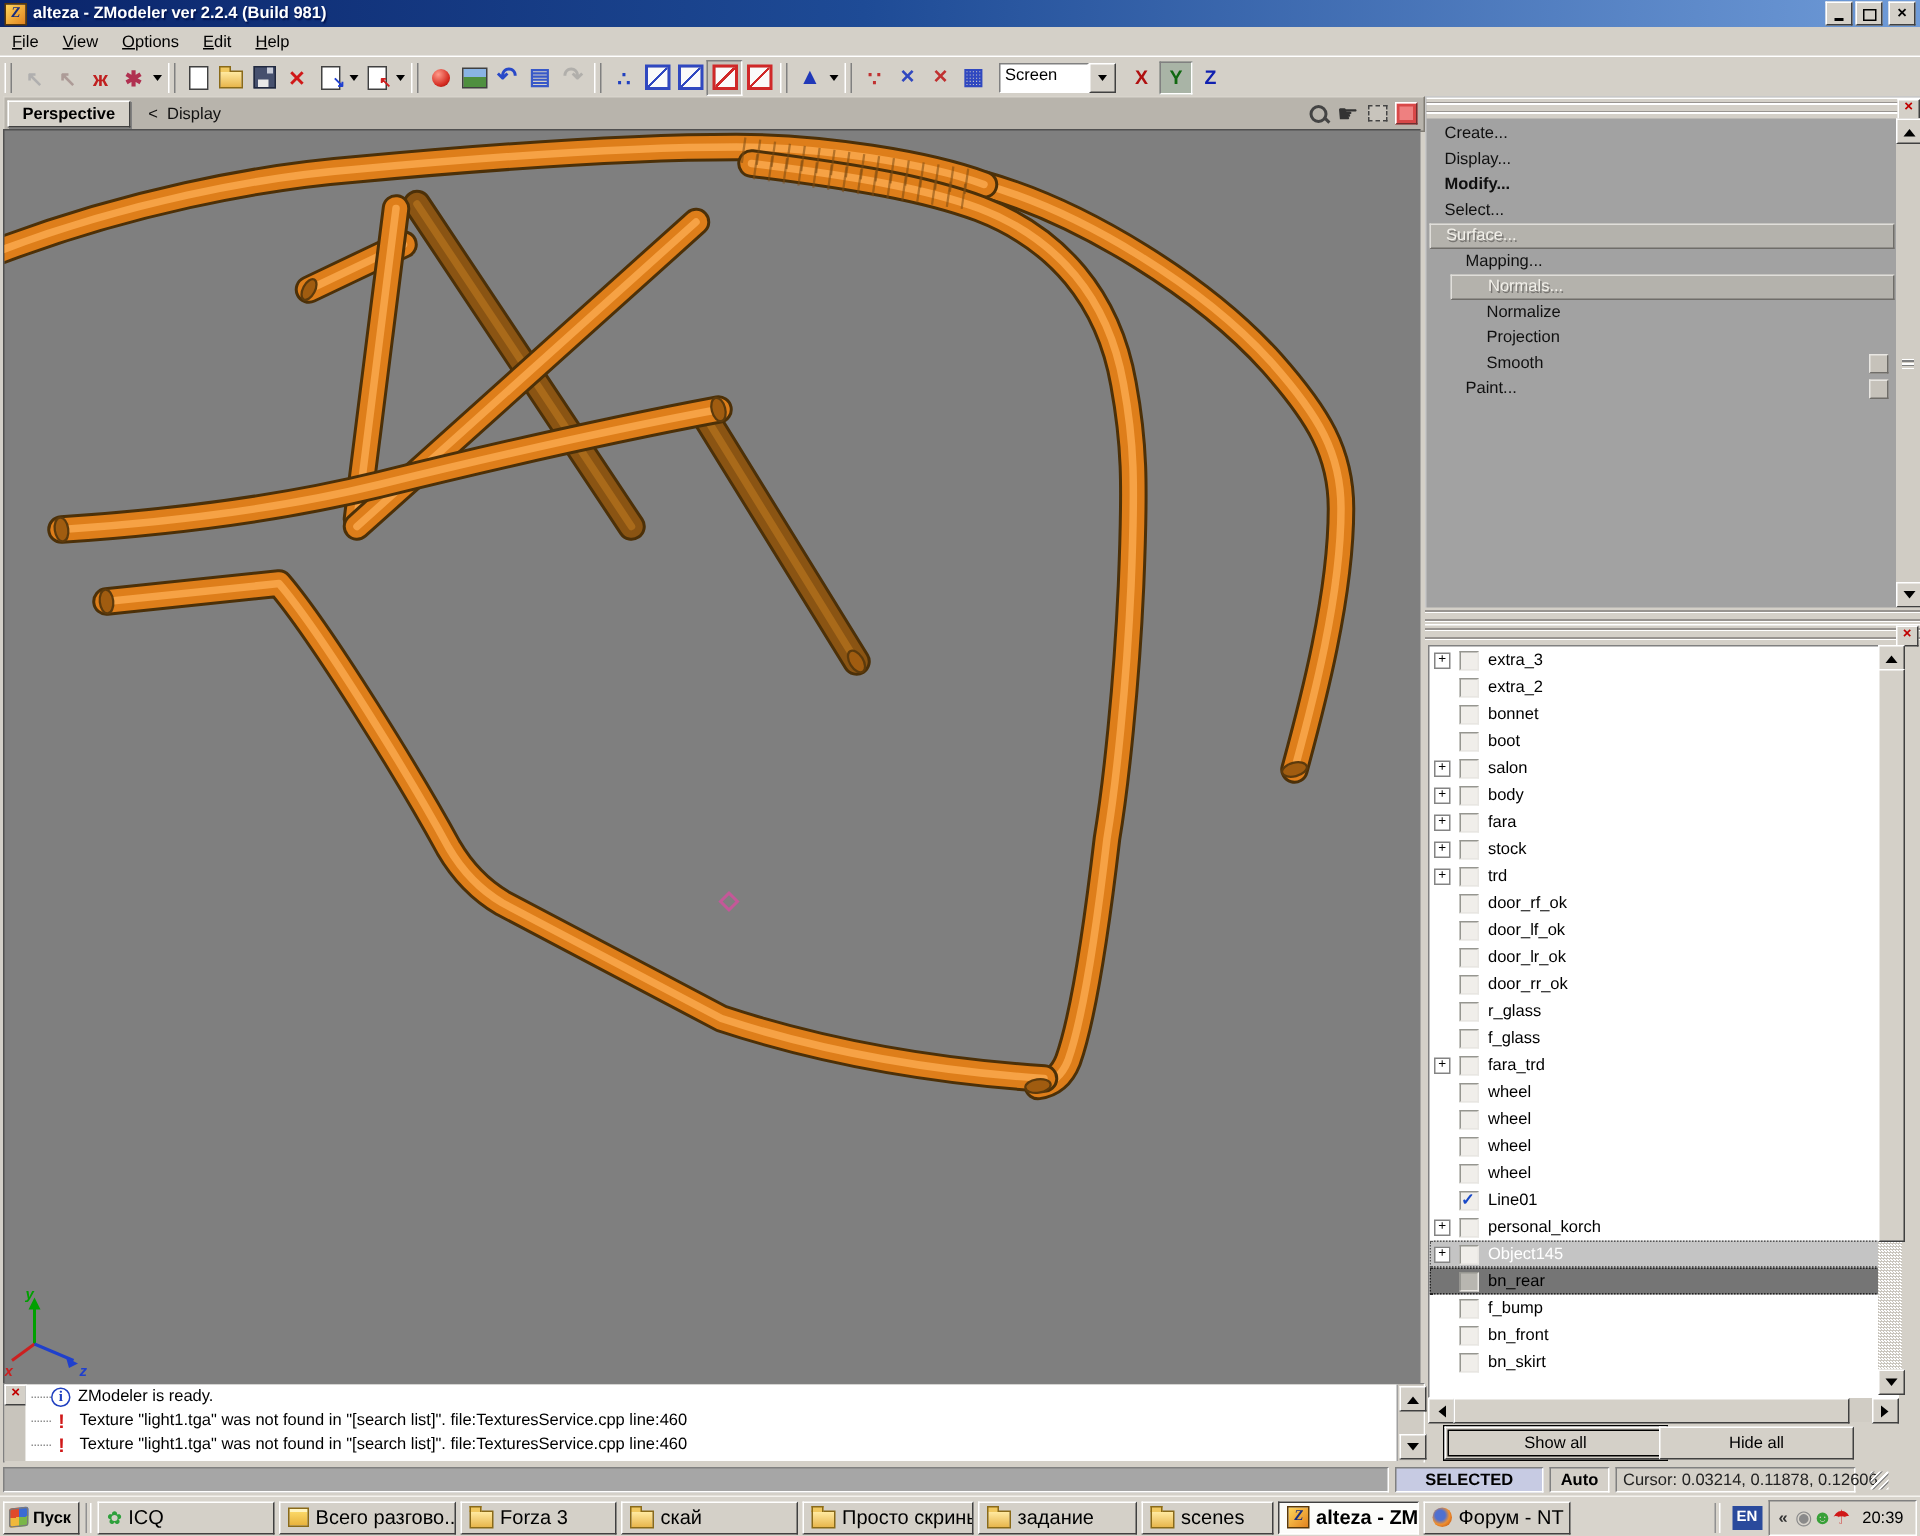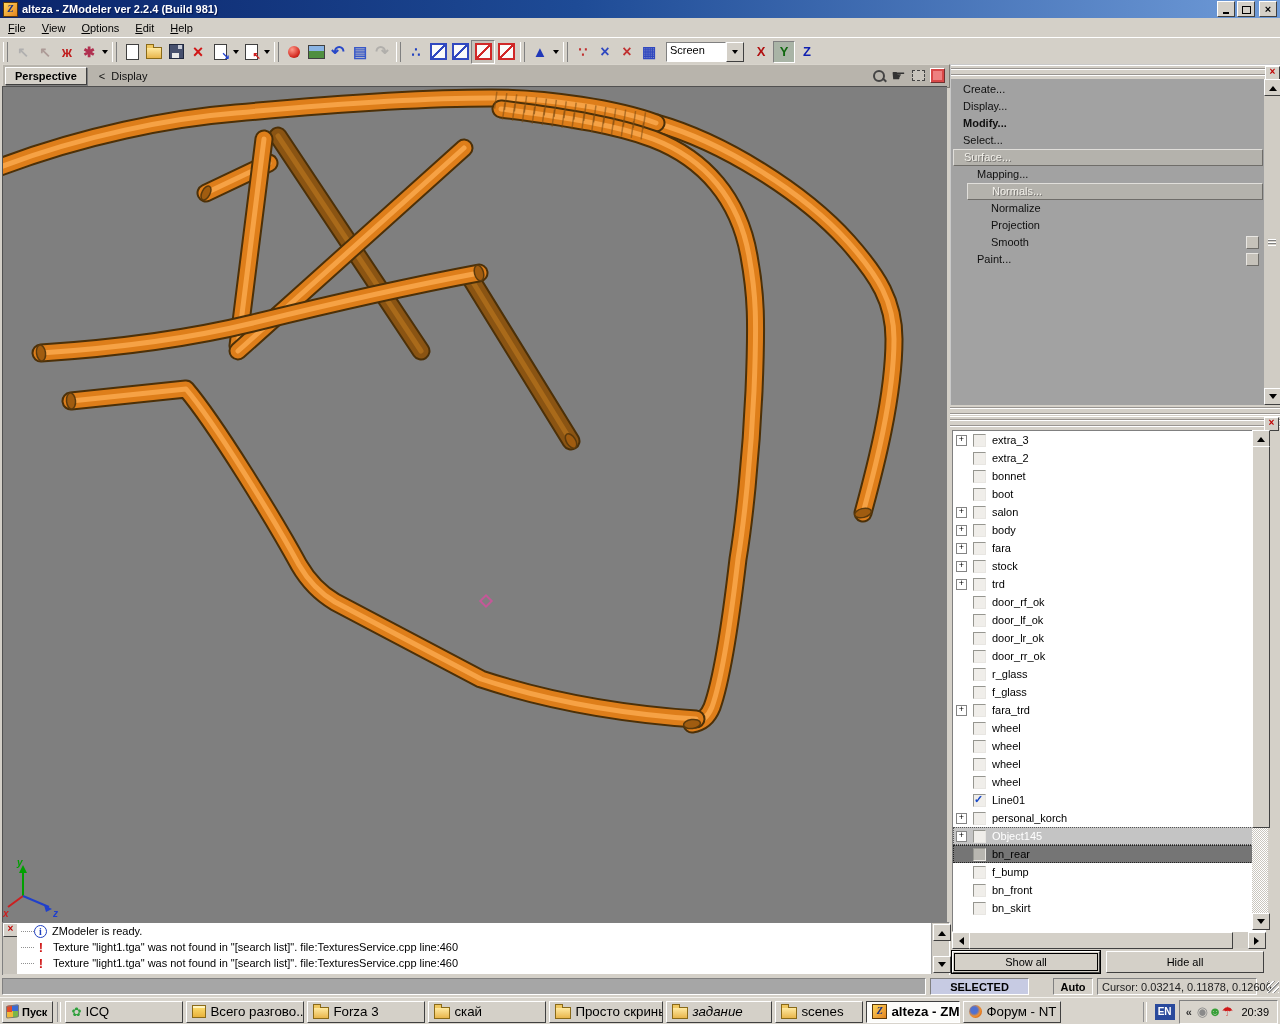--- a/index.html
+++ b/index.html
@@ -136,22 +136,22 @@
   .obj-row.sel-dark{background:#757575;outline:1px dotted #222;outline-offset:-1px;}
   .obj-row.sel-dark .obj-check{background:#b8b6b0;}
   #list-hscroll{position:absolute;left:2px;top:516px;width:314px;height:16px;background:#d0ccc4;}
   .sc-left,.sc-right{position:absolute;top:0;width:16px;height:15px;background:#d4d0c8;border:1px solid;
     border-color:#fff #404040 #404040 #fff;display:flex;align-items:center;justify-content:center;}
   .sc-left i{width:0;height:0;border:4px solid transparent;border-right:5px solid #000;margin-left:-3px;}
   .sc-right i{width:0;height:0;border:4px solid transparent;border-left:5px solid #000;margin-right:-3px;}
   .h-thumb{position:absolute;top:0;height:15px;background:#d4d0c8;border:1px solid;border-color:#fff #404040 #404040 #fff;}
   .panel-btn{position:absolute;top:535px;height:22px;background:#d4d0c8;font:11px "Liberation Sans",sans-serif;
     border:1px solid;border-color:#fff #404040 #404040 #fff;color:#000;}
-  #btn-show{left:2px;width:148px;outline:1px solid #000;outline-offset:-3px;box-shadow:0 0 0 1px #000;}
-  #btn-hide{left:156px;width:158px;}
+  #btn-show{left:13px;width:148px;outline:1px solid #000;outline-offset:-3px;box-shadow:0 0 0 1px #000;}
+  #btn-hide{left:156px;width:130px;}
 
   
   #log-panel{position:absolute;left:2px;top:922px;width:946px;height:53px;background:#d4d0c8;
     border:1px solid;border-color:#808080 #fff #fff #808080;}
   #log-strip{position:absolute;left:0;top:0;width:14px;height:51px;background:#c8c4bc;}
   #log-strip .panel-close{left:0;right:auto;}
   #log-lines{position:absolute;left:14px;top:0;width:914px;height:51px;background:#fff;
     border-right:1px solid #a0a0a0;overflow:hidden;font-size:11px;}
   .log-line{height:16px;display:flex;align-items:center;white-space:nowrap;color:#000;}
   .tree-dash{width:13px;height:1px;margin-left:4px;border-bottom:1px dotted #909090;flex:0 0 auto;}
@@ -160,21 +160,21 @@
   .log-ico.warn{color:#d01818;font-size:13px;}
   #log-scroll{position:absolute;right:0;top:0;width:17px;height:51px;background:#d0ccc4;}
 
   
   #statusbar{position:absolute;left:0;top:975px;width:1280px;height:22px;background:#d4d0c8;
     display:flex;align-items:center;font-size:11px;gap:4px;padding-top:1px;box-sizing:border-box;}
   .sb-pane{height:17px;line-height:16px;border:1px solid;border-color:#808080 #fff #fff #808080;
     padding:0 6px;box-sizing:border-box;}
   #sb-empty{width:924px;margin-left:2px;background:#a6a6a6;}
   #sb-mode{width:99px;background:#c7cbe3;font-weight:bold;text-align:center;padding:0 2px;}
-  #sb-auto{width:40px;font-weight:bold;text-align:center;margin-left:20px;}
+  #sb-auto{width:40px;font-weight:bold;text-align:center;}
   #sb-cursor{width:160px;color:#222;white-space:nowrap;padding:0 4px;}
   #sb-grip{width:12px;height:12px;margin-left:6px;
     background:repeating-linear-gradient(135deg,#fff 0 1px,#909090 1px 2px,transparent 2px 4px);}
 
   
   #taskbar{position:absolute;left:0;top:997px;width:1280px;height:27px;background:#d8d4cc;
     border-top:1px solid #f4f2ee;display:flex;align-items:center;font-size:11px;}
   #start-btn{margin-left:2px;height:22px;display:flex;align-items:center;gap:3px;padding:0 5px 0 3px;
     background:#d4d0c8;border:1px solid;border-color:#fff #404040 #404040 #fff;
     font:bold 11px "Liberation Sans",sans-serif;}
@@ -653,33 +653,33 @@
     <span class="tb-sep"></span>
     <div id="task-buttons">
         <button class="task-btn" style="width: 118px;">
           <span class="ti ti-icq">✿</span>
           <span>ICQ</span>
         </button>
         <button class="task-btn" style="width: 118px;">
           <span class="ti ti-chat"></span>
           <span>Всего разгово...</span>
         </button>
-        <button class="task-btn" style="width: 118px;">
+        <button class="task-btn" style="width: 104px;">
           <span class="ti i-folder"></span>
           <span>Forza 3</span>
         </button>
         <button class="task-btn" style="width: 118px;">
           <span class="ti i-folder"></span>
           <span>скай</span>
         </button>
         <button class="task-btn" style="width: 114px;">
           <span class="ti i-folder"></span>
           <span>Просто скрины</span>
         </button>
-        <button class="task-btn" style="width: 106px; font-style: italic;">
+        <button class="task-btn" style="width: 106px;">
           <span class="ti i-folder"></span>
           <span>задание</span>
         </button>
         <button class="task-btn" style="width: 88px;">
           <span class="ti i-folder"></span>
           <span>scenes</span>
         </button>
         <button class="task-btn active" style="width: 94px;">
           <span class="ti ti-zmod">Z</span>
           <span>alteza - ZMod...</span>

